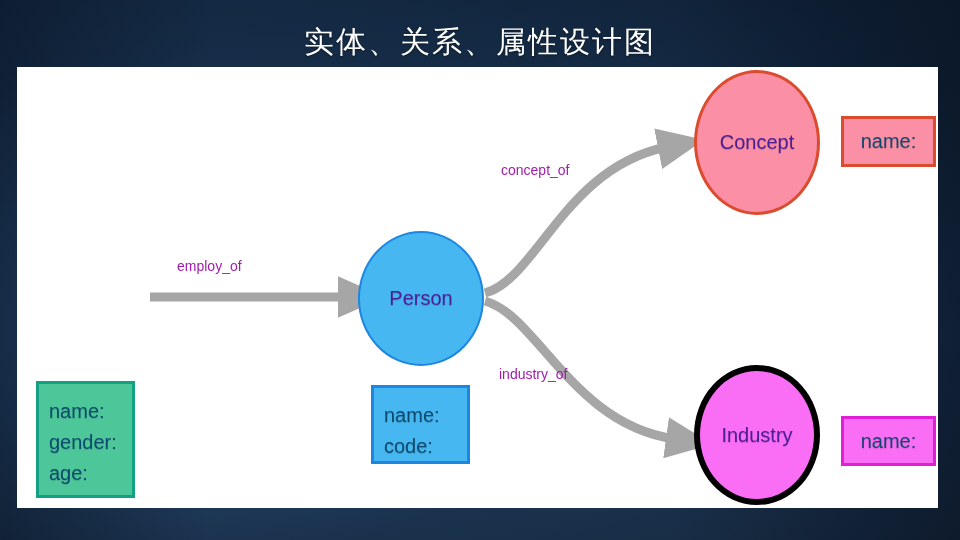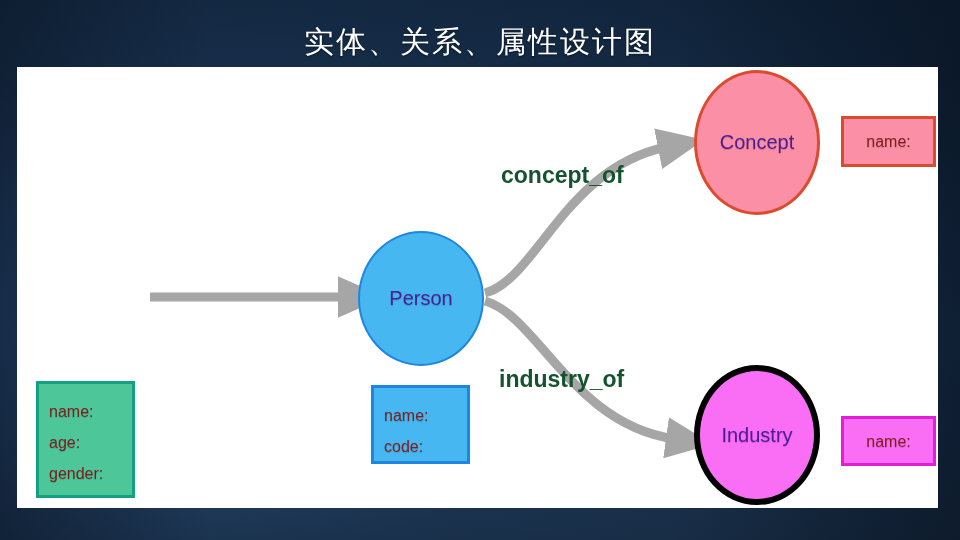--- a/index.html
+++ b/index.html
@@ -34,32 +34,32 @@
   .node{
     position:absolute;display:flex;align-items:center;justify-content:center;
     border-radius:50%;color:#4c1d95;font-size:20px;box-sizing:border-box;
     text-shadow:0 1px 1px rgba(0,0,0,0.18);
   }
   .node-person{background:#4DC79A;border:2px solid #13a083;}
   .node-company{background:#46B7F0;border:2px solid #1C86E0;}
   .node-concept{background:#FB8FA6;border:3px solid #DB4B2D;}
   .node-industry{background:#FA6EF5;border:6px solid #000000;}
   .attrbox{
-    position:absolute;box-sizing:border-box;color:#7f1d1d;font-size:16px;
+    position:absolute;box-sizing:border-box;color:#0c4a6e;font-size:20px;
     padding:12px 0 0 10px;line-height:31px;
     text-shadow:0 1px 1px rgba(0,0,0,0.15);
   }
   .attr-person{background:#4DC79A;border:3px solid #13a083;}
   .attr-company{background:#46B7F0;border:3px solid #1C86E0;}
   .attr-concept{background:#FB8FA6;border:3px solid #DB4B2D;
     padding:0;display:flex;align-items:center;justify-content:center;}
   .attr-industry{background:#FA6EF5;border:3px solid #E01FD6;
     padding:0;display:flex;align-items:center;justify-content:center;}
   .edgelabel{
-    position:absolute;color:#14532d;font-size:23px;white-space:nowrap;font-weight:bold;
+    position:absolute;color:#a21caf;font-size:14px;white-space:nowrap;
   }
 </style>
 </head>
 <body>
 
 <div id="slide">
 
   <div class="title">实体、关系、属性设计图</div>
 
   <div class="canvas">
@@ -86,36 +86,37 @@
     <div class="node node-concept" style="left:677px;top:3px;width:126px;height:145px;">
       <span>Concept</span>
     </div>
 
     <div class="node node-industry" style="left:677px;top:298px;width:126px;height:140px;">
       <span>Industry</span>
     </div>
 
     <div class="attrbox attr-person" style="left:19px;top:314px;width:99px;height:117px;">
       <div>name:</div>
+      <div>gender:</div>
       <div>age:</div>
-      <div>gender:</div>
     </div>
 
     <div class="attrbox attr-company" style="left:354px;top:318px;width:99px;height:79px;">
       <div>name:</div>
       <div>code:</div>
     </div>
 
     <div class="attrbox attr-concept" style="left:824px;top:49px;width:95px;height:51px;">
       <div>name:</div>
     </div>
 
     <div class="attrbox attr-industry" style="left:824px;top:349px;width:95px;height:50px;">
       <div>name:</div>
     </div>
 
+    <div class="edgelabel" style="left:160px;top:191px;">employ_of</div>
 
     <div class="edgelabel" style="left:484px;top:95px;">concept_of</div>
 
     <div class="edgelabel" style="left:482px;top:299px;">industry_of</div>
 
   </div>
 </div>
 
 </body></html>

